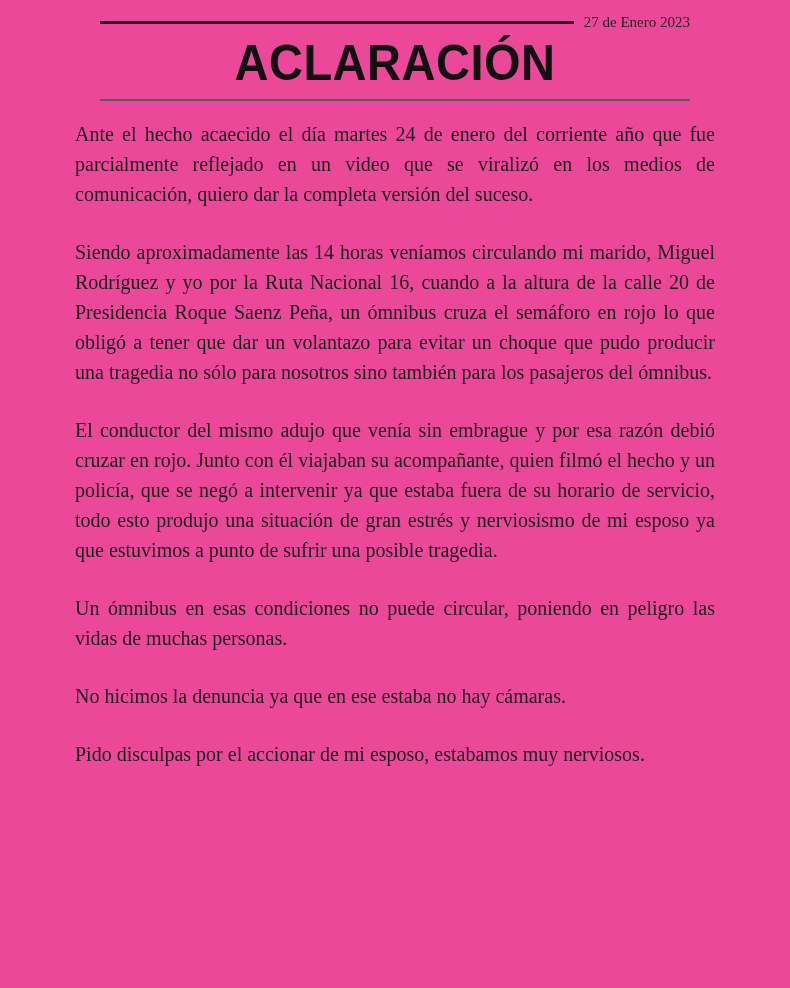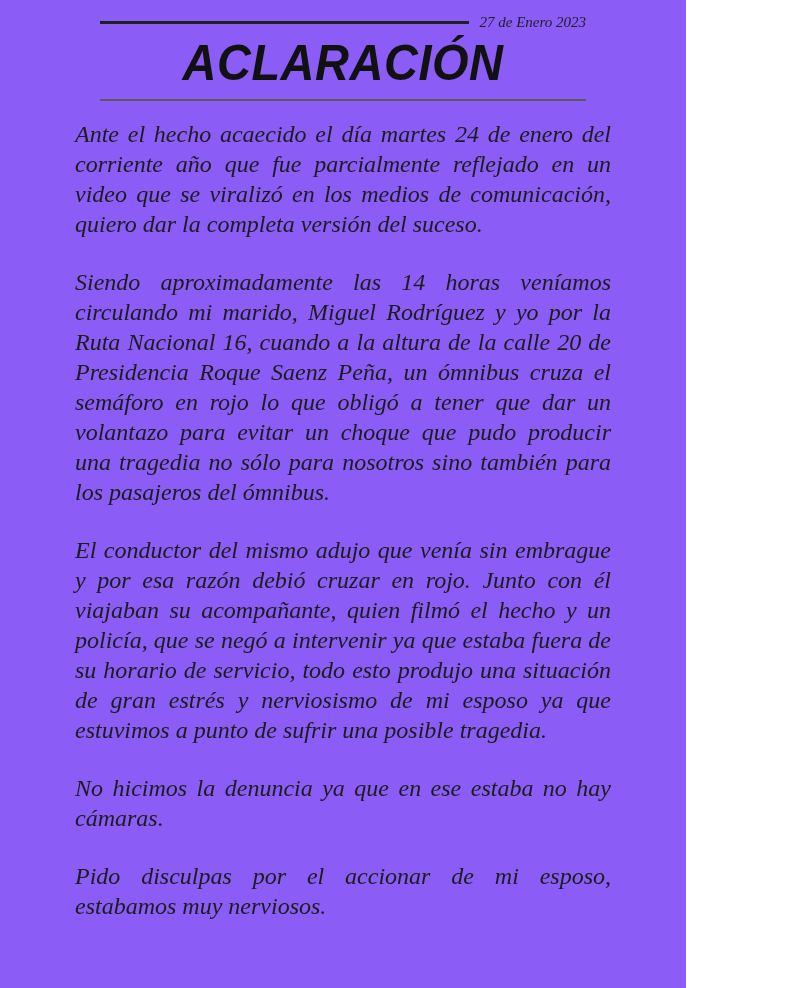--- a/index.html
+++ b/index.html
@@ -1,27 +1,26 @@
 <!DOCTYPE html>
 <html><head>
 <meta charset="utf-8">
 <style>
   * { margin: 0; padding: 0; box-sizing: border-box; }
   html, body {
     background: #ffffff;
   }
   .page {
-    width: 686px;
+    width: 790px;
     height: 988px;
-    background: #8b5cf6;
+    background: #ec4899;
     font-family: "Liberation Serif", serif;
     color: #1c1c1c;
     overflow: hidden;
     position: relative;
-    font-style: italic;
   }
   .header {
     padding: 14px 25px 0 25px;
   }
   .date-row {
     display: flex;
     align-items: center;
     margin: 0 75px 0 75px;
   }
   .date-rule {
@@ -49,21 +48,21 @@
   }
   .title-rule {
     border: none;
     border-top: 2px solid #5a5a5a;
     margin: 10px 75px 0 75px;
   }
   .body-text {
     padding: 18px 75px 0 75px;
   }
   .body-text p {
-    font-size: 24px;
+    font-size: 20px;
     line-height: 30px;
     text-align: justify;
     color: #1c1c1c;
     margin-bottom: 28px;
   }
   .body-text p:last-child {
     margin-bottom: 0;
   }
 </style>
 </head>
@@ -76,16 +75,17 @@
       <span class="date-label">27 de Enero 2023</span>
     </div>
     <div class="title">ACLARACIÓN</div>
     <hr class="title-rule">
   </div>
 
   <div class="body-text">
     <p>Ante el hecho acaecido el día martes 24 de enero del corriente año que fue parcialmente reflejado en un video que se viralizó en los medios de comunicación, quiero dar la completa versión del suceso.</p>
     <p>Siendo aproximadamente las 14 horas veníamos circulando mi marido, Miguel Rodríguez y yo por la Ruta Nacional 16, cuando a la altura de la calle 20 de Presidencia Roque Saenz Peña, un ómnibus cruza el semáforo en rojo lo que obligó a tener que dar un volantazo para evitar un choque que pudo producir una tragedia no sólo para nosotros sino también para los pasajeros del ómnibus.</p>
     <p>El conductor del mismo adujo que venía sin embrague y por esa razón debió cruzar en rojo. Junto con él viajaban su acompañante, quien filmó el hecho y un policía, que se negó a intervenir ya que estaba fuera de su horario de servicio, todo esto produjo una situación de gran estrés y nerviosismo de mi esposo ya que estuvimos a punto de sufrir una posible tragedia.</p>
+    <p>Un ómnibus en esas condiciones no puede circular, poniendo en peligro las vidas de muchas personas.</p>
     <p>No hicimos la denuncia ya que en ese estaba no hay cámaras.</p>
     <p>Pido disculpas por el accionar de mi esposo, estabamos muy nerviosos.</p>
   </div>
 </div>
 
 </body></html>

